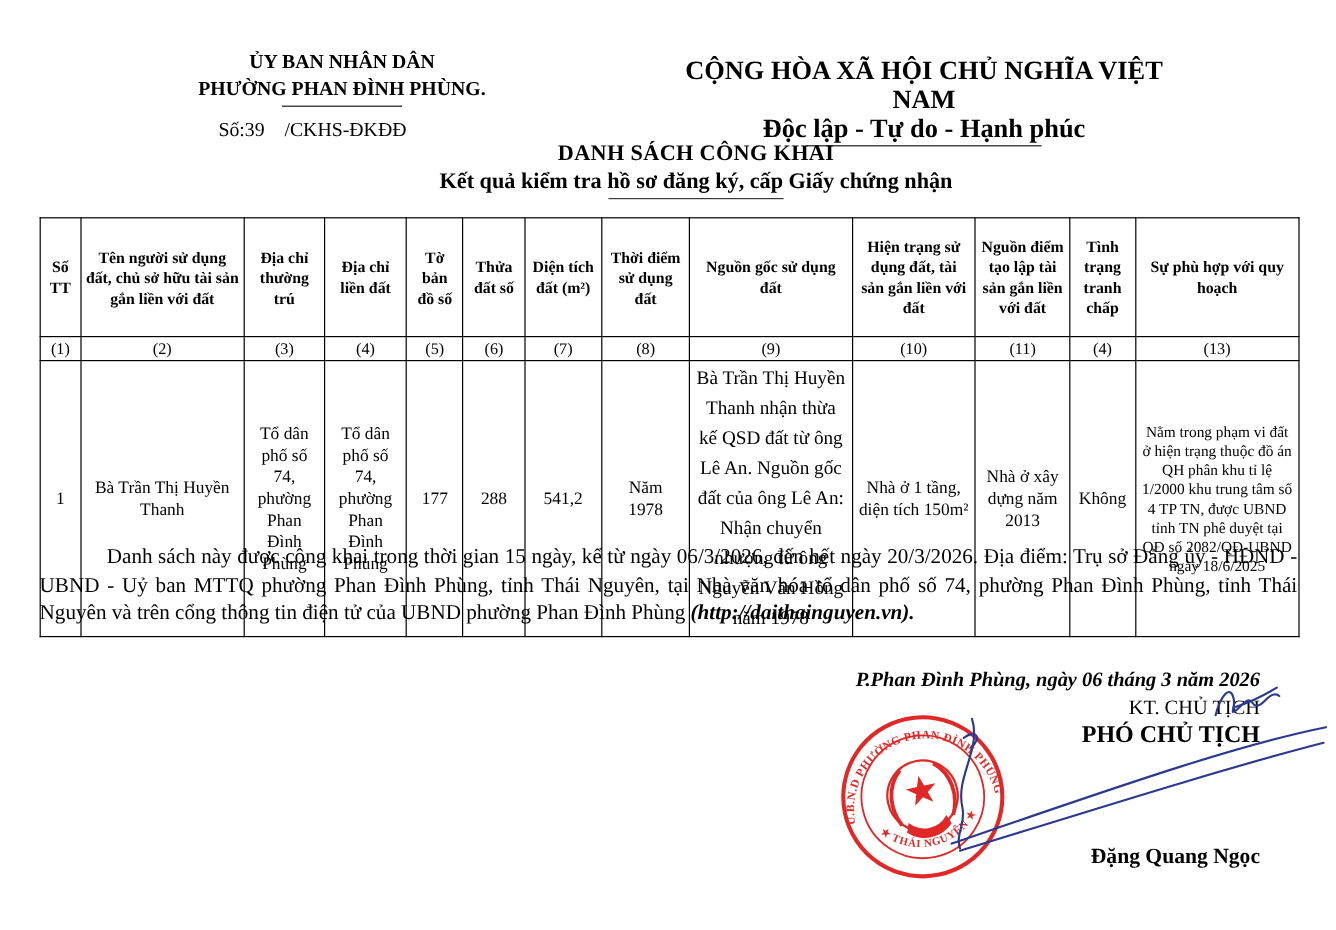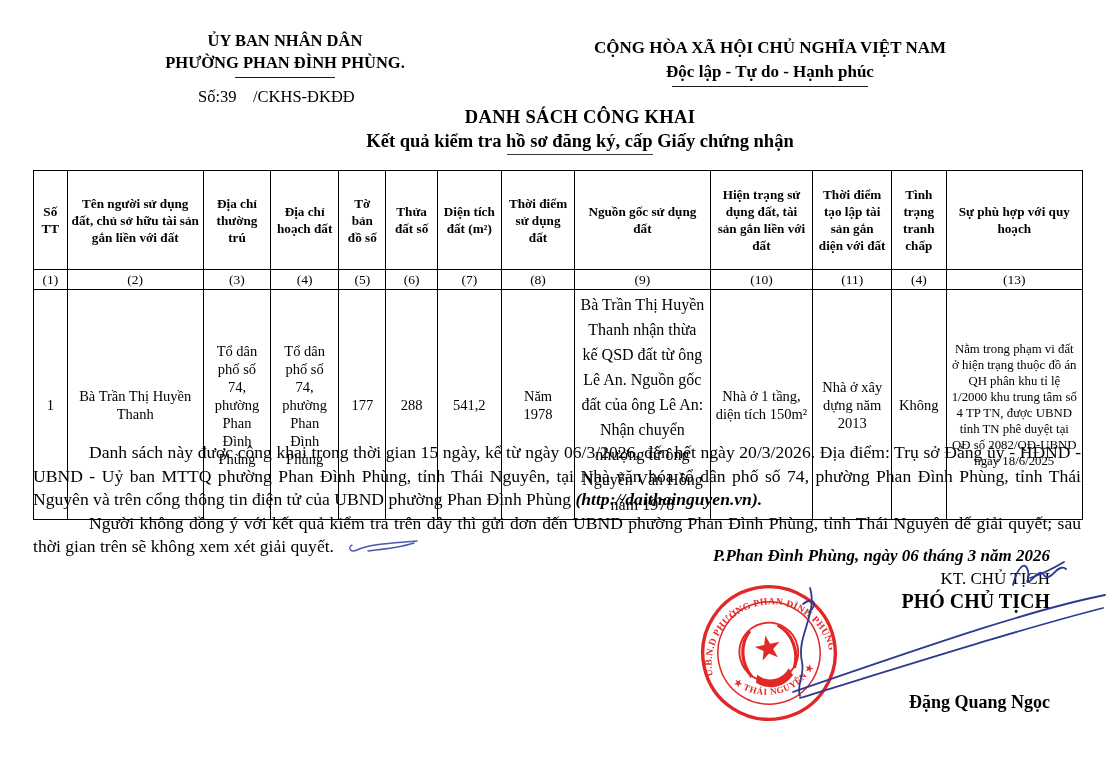--- a/index.html
+++ b/index.html
@@ -1,26 +1,26 @@
 <!DOCTYPE html>
 <html><head>
 <meta charset="utf-8">
 <style>
   html,body{margin:0;padding:0;background:#ffffff;}
   body{width:1113px;height:775px;position:relative;overflow:hidden;
        font-family:"Liberation Serif","DejaVu Serif",serif;color:#000;}
-  .page{position:absolute;inset:0;background:#fff;overflow:hidden;}
+  .page{position:absolute;inset:0;background:#fff;overflow:hidden;margin-top:11px;}
 
   
   .hdr-left{position:absolute;left:140px;top:30px;width:290px;text-align:center;
             font-weight:bold;font-size:16.5px;line-height:22px;}
   .hdr-left .u{display:block;width:100px;height:0;border-bottom:1.6px solid #1a1a1a;margin:3px auto 0;}
-  .doc-no{position:absolute;left:198px;top:87px;font-size:16.5px;white-space:pre;}
+  .doc-no{position:absolute;left:182px;top:87px;font-size:16.5px;white-space:pre;}
   .hdr-right{position:absolute;left:550px;top:36px;width:440px;text-align:center;
-             font-weight:bold;font-size:17px;line-height:24px;}
+             font-weight:bold;font-size:22px;line-height:24px;}
   .hdr-right .u{display:block;width:196px;height:0;border-bottom:1.8px solid #1a1a1a;margin:2px auto 0;}
 
   
   .title{position:absolute;left:0;top:107px;width:1160px;text-align:center;}
   .title-main{font-size:18.5px;font-weight:bold;letter-spacing:.3px;}
   .title-sub{font-size:18.5px;font-weight:bold;margin-top:3px;}
   .title .u{display:block;width:146px;height:0;border-bottom:1.8px solid #3a3a3a;margin:2px auto 0;}
 
   
   table.doc-table{position:absolute;left:33px;top:170px;width:1050px;
@@ -90,28 +90,28 @@
       <col style="width:9.8%">
         <col style="width:7.5%">
         <col style="width:5.2%">
       <col style="width:13.0%">
     </colgroup>
     <tbody>
       <tr class="h-row">
         <th>Số TT</th>
         <th>Tên người sử dụng đất, chủ sở hữu tài sản gắn liền  với đất</th>
         <th>Địa chỉ thường trú</th>
-        <th>Địa chỉ hoạch đất</th>
+        <th>Địa chỉ liền đất</th>
         <th>Tờ bản đồ số</th>
         <th>Thửa đất số</th>
         <th>Diện tích đất (m²)</th>
         <th>Thời điểm sử dụng đất</th>
         <th>Nguồn gốc sử dụng đất</th>
         <th>Hiện trạng sử dụng đất, tài sản gắn liền với đất</th>
-        <th>Thời điểm tạo lập tài sản gắn diện với đất</th>
+        <th>Nguồn điểm tạo lập tài sản gắn liền với đất</th>
         <th>Tình trạng tranh chấp</th>
         <th>Sự phù hợp với quy hoạch</th>
       </tr>
       <tr class="i-row">
         <td>(1)</td>
         <td>(2)</td>
         <td>(3)</td>
         <td>(4)</td>
         <td>(5)</td>
         <td>(6)</td>
@@ -137,26 +137,20 @@
         <td>Nhà ở 1 tầng, diện tích 150m²</td>
         <td>Nhà ở xây dựng năm 2013</td>
         <td>Không</td>
         <td class="xs">Nằm trong phạm vi đất ở hiện trạng thuộc đồ án QH phân khu tỉ lệ 1/2000 khu trung tâm số 4 TP TN, được UBND tỉnh TN phê duyệt tại QĐ số 2082/QĐ-UBND ngày 18/6/2025</td>
       </tr>
     </tbody>
   </table>
 
   <div class="body-text">
     <p><span>Danh sách này được công khai trong thời gian 15 ngày, kể từ ngày 06/3/2026, đến hết ngày 20/3/2026. Địa điểm: Trụ sở Đảng ủy - HĐND - UBND - Uỷ ban MTTQ phường Phan Đình Phùng, tỉnh Thái Nguyên, tại Nhà văn hóa tổ dân phố số 74, phường Phan Đình Phùng, tỉnh Thái Nguyên và trên cổng thông tin điện tử của UBND phường Phan Đình Phùng </span><span class="it">(http://daithainguyen.vn).</span></p>
-    <p><span>Người không đồng ý với kết quả kiểm tra trên đây thì gửi đơn đến UBND phường Phan Đình Phùng, tỉnh Thái Nguyên để giải quyết; sau thời gian trên sẽ không xem xét giải quyết.</span><svg class="squiggle" width="84" height="18" viewBox="0 0 84 18">
-      <g fill="none" stroke="#4a58b0" stroke-width="1.4" stroke-linecap="round">
-        <path d="M14,7 c-5,3 -1,8 5,5 c16,-7 40,-7 60,-9"></path>
-        <path d="M30,13 c18,-2 34,-4 46,-8"></path>
-      </g>
-    </svg></p>
   </div>
 
   <div class="sig-block">
     <div class="sig-date">P.Phan Đình Phùng, ngày 06 tháng 3 năm 2026</div>
     <div class="sig-kt">KT. CHỦ TỊCH</div>
     <div class="sig-pct">PHÓ CHỦ TỊCH</div>
     <div class="sig-name">Đặng Quang Ngọc</div>
   </div>
 
   <svg class="stamp" viewBox="0 0 150 150">

